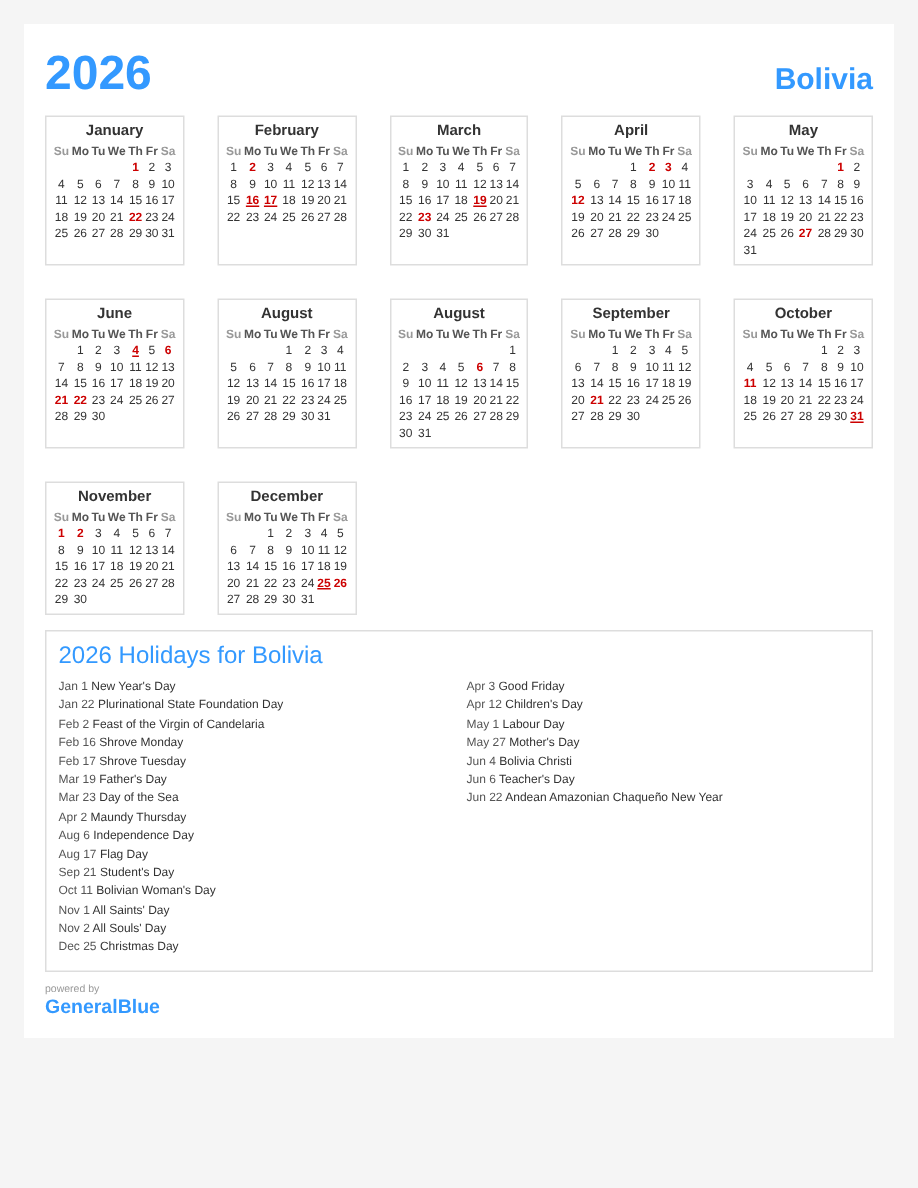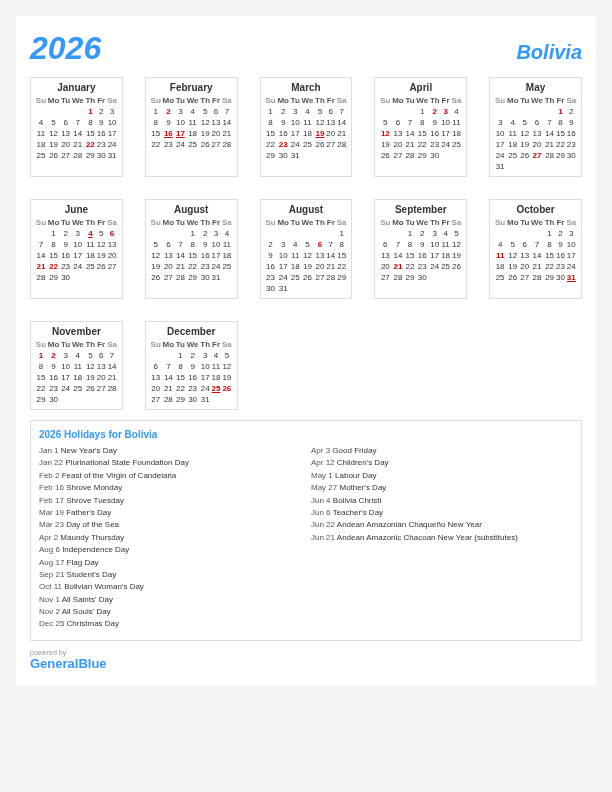--- a/index.html
+++ b/index.html
@@ -16,21 +16,20 @@
       background: white;
       width: 580px;
       margin: 0 auto;
       padding: 14px;
     }
     .header {
       display: flex;
       justify-content: space-between;
       align-items: baseline;
       margin-bottom: 10px;
-      font-style: italic;
     }
     .year {
       font-size: 32px;
       font-weight: bold;
       color: #3399ff;
     }
     .country {
       font-size: 20px;
       font-weight: bold;
       color: #3399ff;
@@ -75,22 +74,22 @@
     }
     .cal-table td.red { color: #cc0000; font-weight: bold; }
     .cal-table td.underline { text-decoration: underline; }
 
     .holidays-section {
       margin-top: 10px;
       border: 1px solid #ddd;
       padding: 8px;
     }
     .holidays-title {
-      font-size: 10px;
-      font-weight: bold;
+      font-size: 16px;
+      font-weight: normal;
       color: #3399ff;
       margin-bottom: 6px;
     }
     .holidays-grid {
       display: grid;
       grid-template-columns: 1fr 1fr;
       gap: 0 10px;
     }
     .holiday-item {
       font-size: 8px;
@@ -913,21 +912,20 @@
           <div class="holiday-item"><span class="holiday-date">Apr 2</span> <span class="holiday-name">Maundy Thursday</span></div>
         </div>
         <div>
           <div class="holiday-item"><span class="holiday-date">Apr 3</span> <span class="holiday-name">Good Friday</span></div>
           <div class="holiday-item"><span class="holiday-date">Apr 12</span> <span class="holiday-name">Children's Day</span></div>
           <div class="holiday-item"><span class="holiday-date">May 1</span> <span class="holiday-name">Labour Day</span></div>
           <div class="holiday-item"><span class="holiday-date">May 27</span> <span class="holiday-name">Mother's Day</span></div>
           <div class="holiday-item"><span class="holiday-date">Jun 4</span> <span class="holiday-name">Bolivia Christi</span></div>
           <div class="holiday-item"><span class="holiday-date">Jun 6</span> <span class="holiday-name">Teacher's Day</span></div>
           <div class="holiday-item"><span class="holiday-date">Jun 22</span> <span class="holiday-name">Andean Amazonian Chaqueño New Year</span></div>
-          <div class="holiday-item"><span class="holiday-date">Jun 21</span> <span class="holiday-name">Andean Amazonic Chacoan New Year (substitutes)</span></div>
         </div>
         <div>
           <div class="holiday-item"><span class="holiday-date">Aug 6</span> <span class="holiday-name">Independence Day</span></div>
           <div class="holiday-item"><span class="holiday-date">Aug 17</span> <span class="holiday-name">Flag Day</span></div>
           <div class="holiday-item"><span class="holiday-date">Sep 21</span> <span class="holiday-name">Student's Day</span></div>
           <div class="holiday-item"><span class="holiday-date">Oct 11</span> <span class="holiday-name">Bolivian Woman's Day</span></div>
           <div class="holiday-item"><span class="holiday-date">Nov 1</span> <span class="holiday-name">All Saints' Day</span></div>
           <div class="holiday-item"><span class="holiday-date">Nov 2</span> <span class="holiday-name">All Souls' Day</span></div>
           <div class="holiday-item"><span class="holiday-date">Dec 25</span> <span class="holiday-name">Christmas Day</span></div>
         </div>

